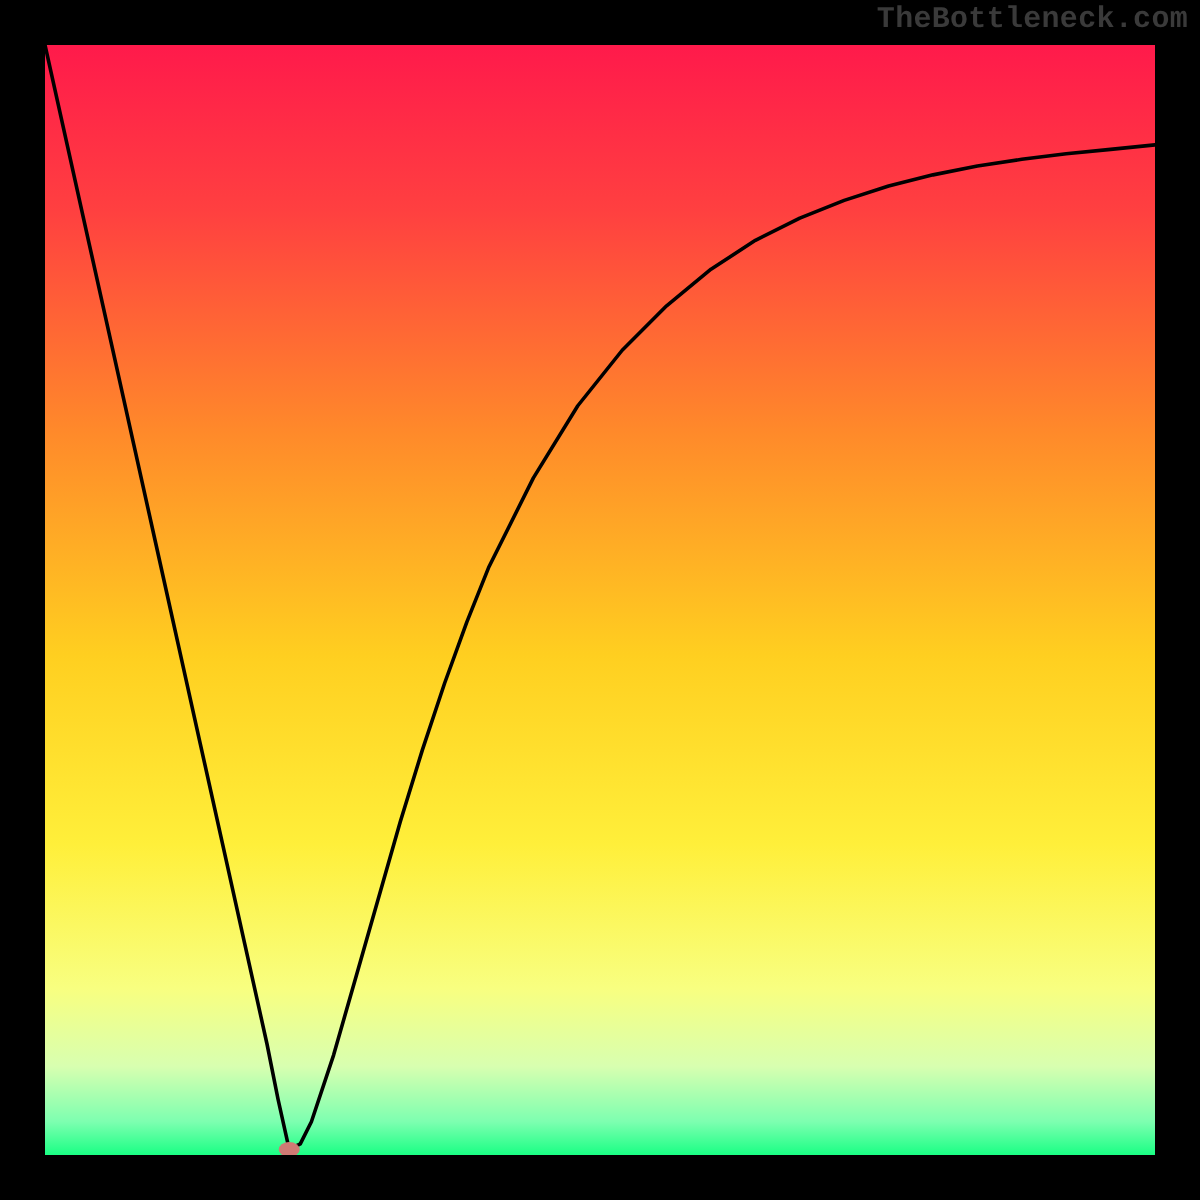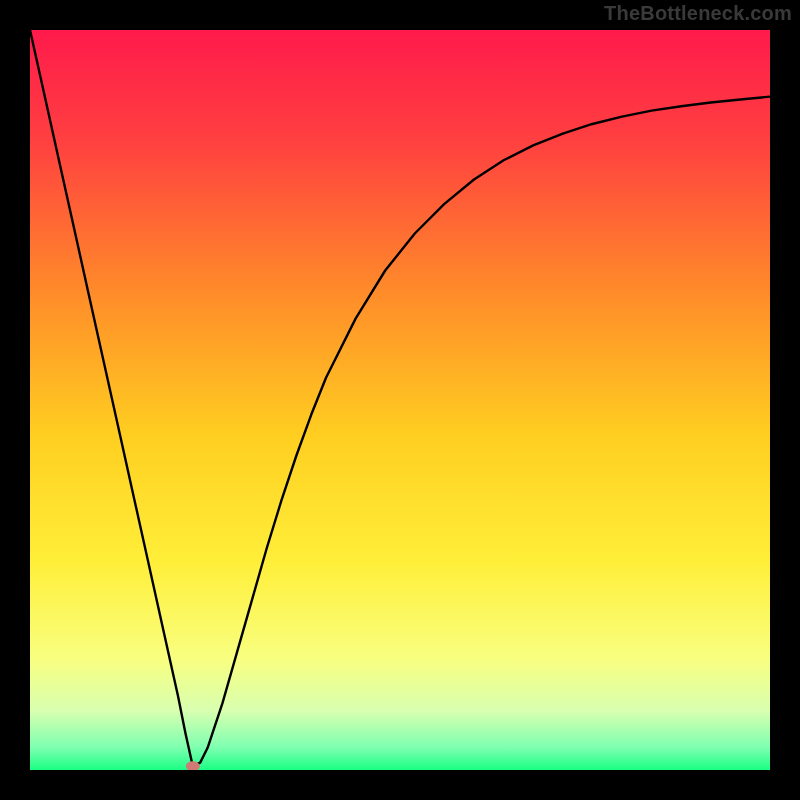--- a/index.html
+++ b/index.html
@@ -9,20 +9,21 @@
     height: 800px;
     background: #000;
     font-family: Arial, Helvetica, sans-serif;
     overflow: hidden;
   }
   .frame {
     position: relative;
     width: 800px;
     height: 800px;
     background: #000;
+    font-family: Liberation Mono, monospace;
   }
   .attribution {
     position: absolute;
     top: 2px;
     right: 8px;
     color: #3a3a3a;
     font-size: 20px;
     font-weight: 600;
     letter-spacing: 0.2px;
     user-select: none;

